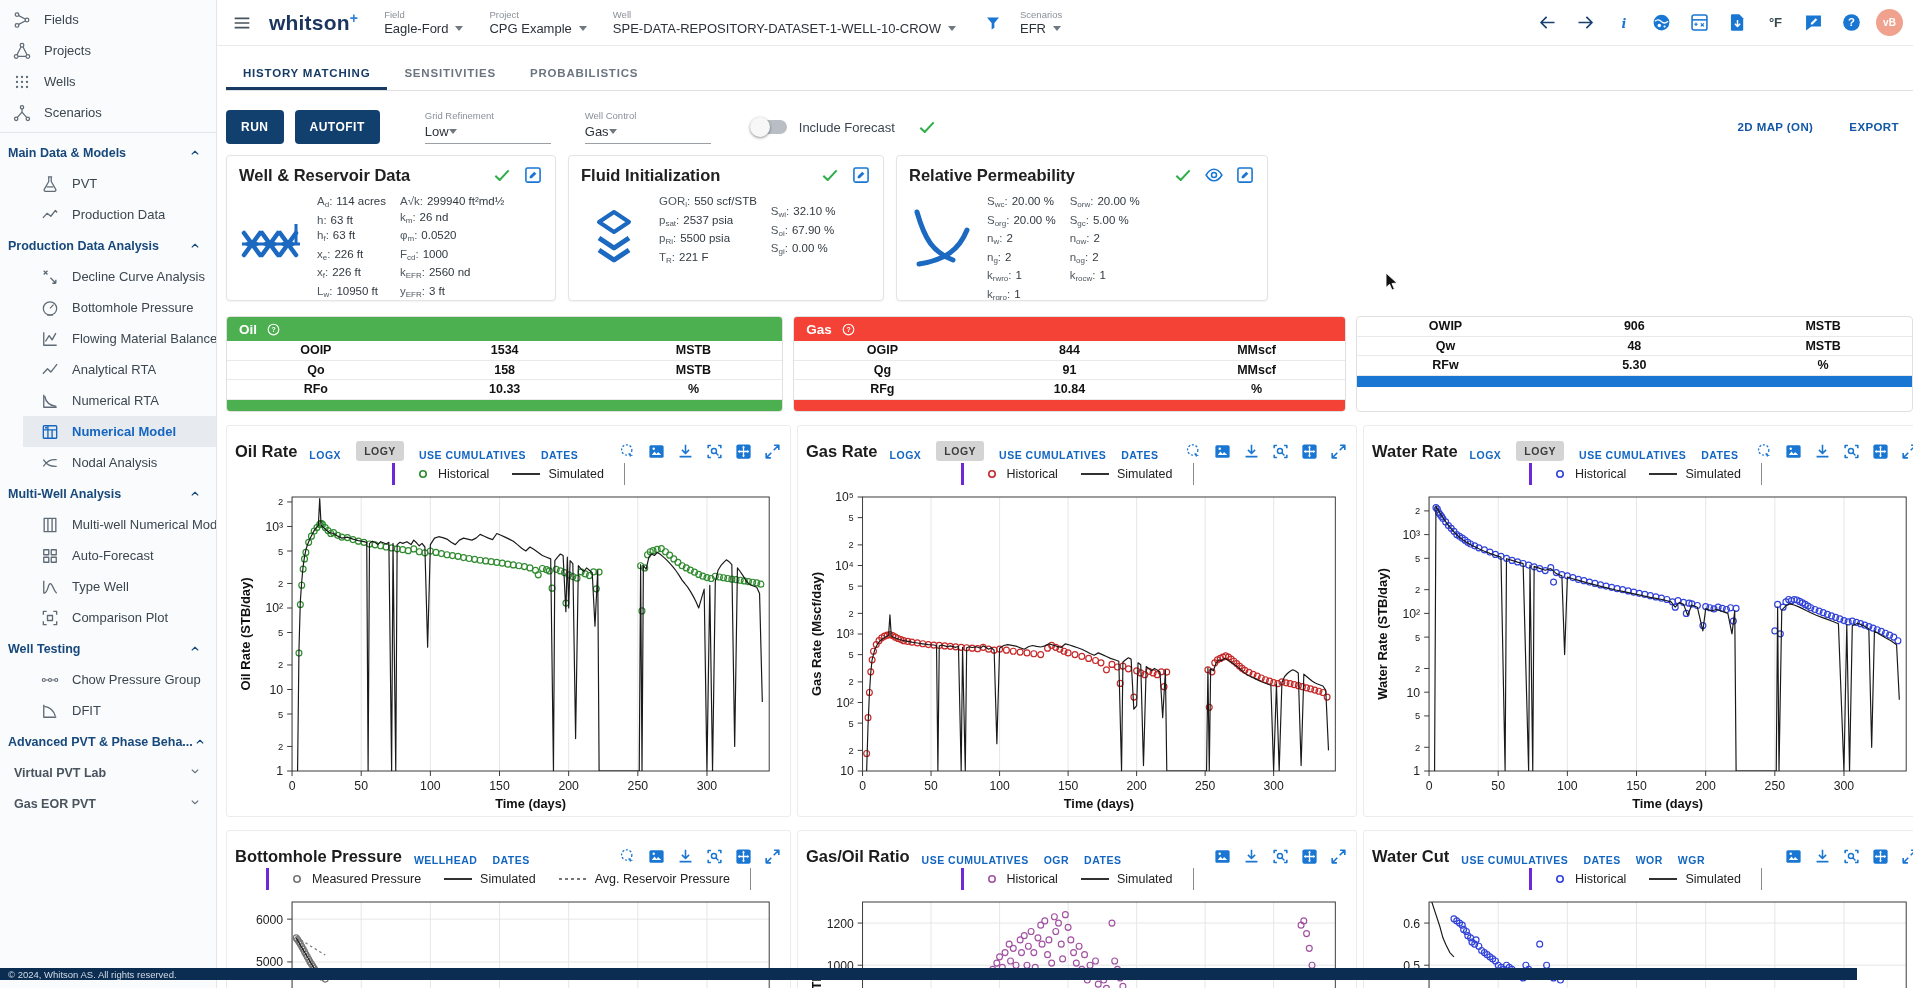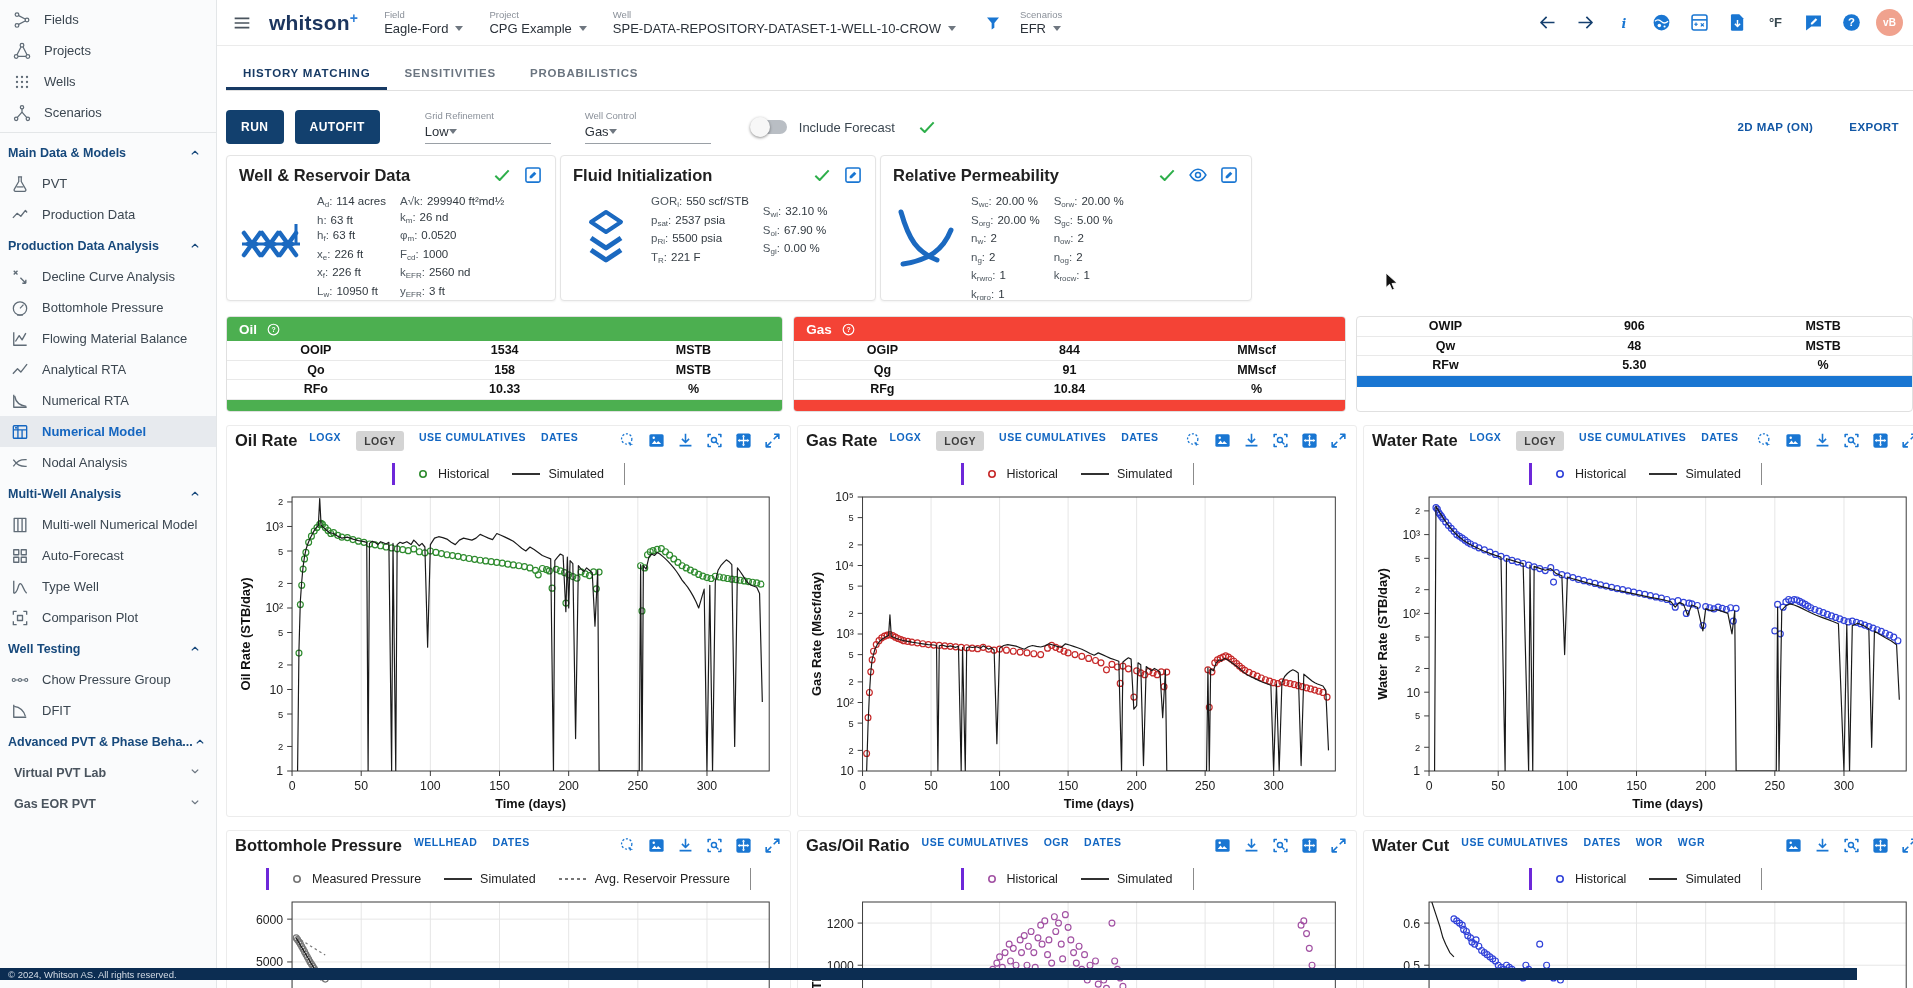--- a/index.html
+++ b/index.html
@@ -5,21 +5,21 @@
   html,body{margin:0;padding:0;width:1913px;height:988px;overflow:hidden;background:#fff;
     font-family:"Liberation Sans",sans-serif;position:relative;}
   *{box-sizing:border-box;}
   .app{display:flex;height:988px;}
   
   .sidebar{width:217px;min-width:217px;background:#fafbfc;border-right:1px solid #e3e6e8;
     padding-top:4px;overflow:hidden;}
   .sb-item{height:31px;display:flex;align-items:center;padding-left:12px;font-size:13px;
     color:#3b4650;cursor:pointer;white-space:nowrap;}
   .sb-item .ic{width:20px;height:20px;margin-right:12px;flex:0 0 20px;}
-  .sb-item.sub{padding-left:10px;}
+  .sb-item.sub{padding-left:17px;margin-left:23px;}
   .sb-item.active{background:#e7eaee;color:#1566c0;font-weight:bold;}
   .sb-sec{height:31px;display:flex;align-items:center;justify-content:space-between;
     padding:0 14px 0 8px;font-size:12.5px;font-weight:bold;color:#17497c;white-space:nowrap;}
   .sb-sec .chev{width:14px;height:14px;}
   .sb-div{border-top:1px solid #e3e6e8;margin:4px 0;}
   .sb-plain{height:31px;display:flex;align-items:center;justify-content:space-between;
     padding:0 14px 0 14px;font-size:12.5px;font-weight:bold;color:#4a545e;}
   
   .main-col{flex:1;display:flex;flex-direction:column;overflow:hidden;}
   .topbar{height:46px;min-height:46px;display:flex;align-items:center;padding:0 10px 0 14px;
@@ -50,21 +50,21 @@
     color:#2b323a;border-bottom:1px solid #9aa0a6;padding-bottom:4px;}
   .toggle{width:34px;height:14px;background:#b9bec4;border-radius:7px;position:relative;
     margin-left:42px;cursor:pointer;flex:0 0 34px;}
   .toggle .knob{width:20px;height:20px;border-radius:50%;background:#f7f7f7;position:absolute;
     left:-3px;top:-3px;box-shadow:0 1px 3px rgba(0,0,0,.45);}
   .toggle-label{font-size:13px;color:#3b4650;margin-left:12px;}
   .fcheck{width:20px;height:20px;margin-left:22px;}
   .right-links{margin-left:auto;display:flex;gap:36px;}
   .rlink{color:#1257a5;font-size:11.5px;font-weight:bold;letter-spacing:.4px;cursor:pointer;}
   
-  .cards{display:flex;gap:4px;margin-top:11px;align-items:center;}
+  .cards{display:flex;gap:12px;margin-top:11px;align-items:center;}
   .info-card{border:1px solid #e4e4e4;border-radius:4px;background:#fff;box-shadow:0 1px 2px rgba(0,0,0,.05);
     padding:9px 12px;height:146px;overflow:hidden;}
   .ic-head{display:flex;align-items:center;}
   .ic-title{font-size:16.5px;font-weight:bold;color:#212121;flex:1;}
   .ic-icons{display:flex;gap:11px;align-items:center;}
   .ic-icons .ci{width:20px;height:20px;cursor:pointer;}
   .ic-body{display:flex;margin-top:9px;align-items:flex-start;}
   .picto{width:66px;flex:0 0 66px;margin:14px 8px 0 0;}
   .kvcol{font-size:11.5px;color:#4d565e;line-height:15.6px;white-space:nowrap;}
   .kvcol .lbl{color:#4d565e;}
@@ -74,21 +74,21 @@
   .bars{display:flex;gap:10px;margin-top:15px;border-radius:8px;}
   .bar-card{border-radius:4px;overflow:hidden;border:1px solid #e0e0e0;background:#fff;}
   .bar-head{height:24px;display:flex;align-items:center;padding-left:12px;gap:9px;}
   .bar-title{color:#fff;font-weight:bold;font-size:13.5px;}
   .bar-row{display:grid;grid-template-columns:32% 36% 32%;align-items:center;height:19.5px;
     border-bottom:1px solid #e9e9e9;font-size:12.5px;font-weight:bold;color:#111;text-align:center;}
   .bar-foot{height:11px;}
   
   .charts{display:grid;grid-template-columns:565px 560px 565px;column-gap:6px;row-gap:13px;margin-top:13px;}
   .chart-panel{background:#fff;border:1px solid #ececec;border-radius:3px;padding:5px 8px 0;height:392px;}
-  .chart-toolbar{display:flex;align-items:flex-start;height:30px;}
+  .chart-toolbar{display:flex;align-items:flex-end;height:30px;}
   .chart-title{font-size:16.5px;font-weight:bold;color:#1c1c1c;margin-right:12px;white-space:nowrap;}
   .chart-link{font-size:10.5px;font-weight:bold;letter-spacing:.5px;color:#1266c2;margin-right:15px;cursor:pointer;white-space:nowrap;}
   .chart-chip{background:#d4d4d4;color:#3c3c3c;padding:4px 8px;border-radius:3px;}
   .chart-icons{margin-left:auto;display:flex;gap:10px;align-items:center;}
   .chart-icons .ci{width:19px;height:19px;cursor:pointer;}
   .chart-legend-wrap{display:flex;justify-content:center;height:26px;align-items:center;}
   .chart-legend{display:flex;gap:22px;align-items:center;border-left:3px solid #6d28d9;
     border-right:1px solid #8b8b8b;padding:4px 20px;font-size:12.5px;color:#222;}
   .leg-item{display:flex;align-items:center;gap:7px;cursor:pointer;}
   .chart-svg{width:100%;height:330px;display:block;}

